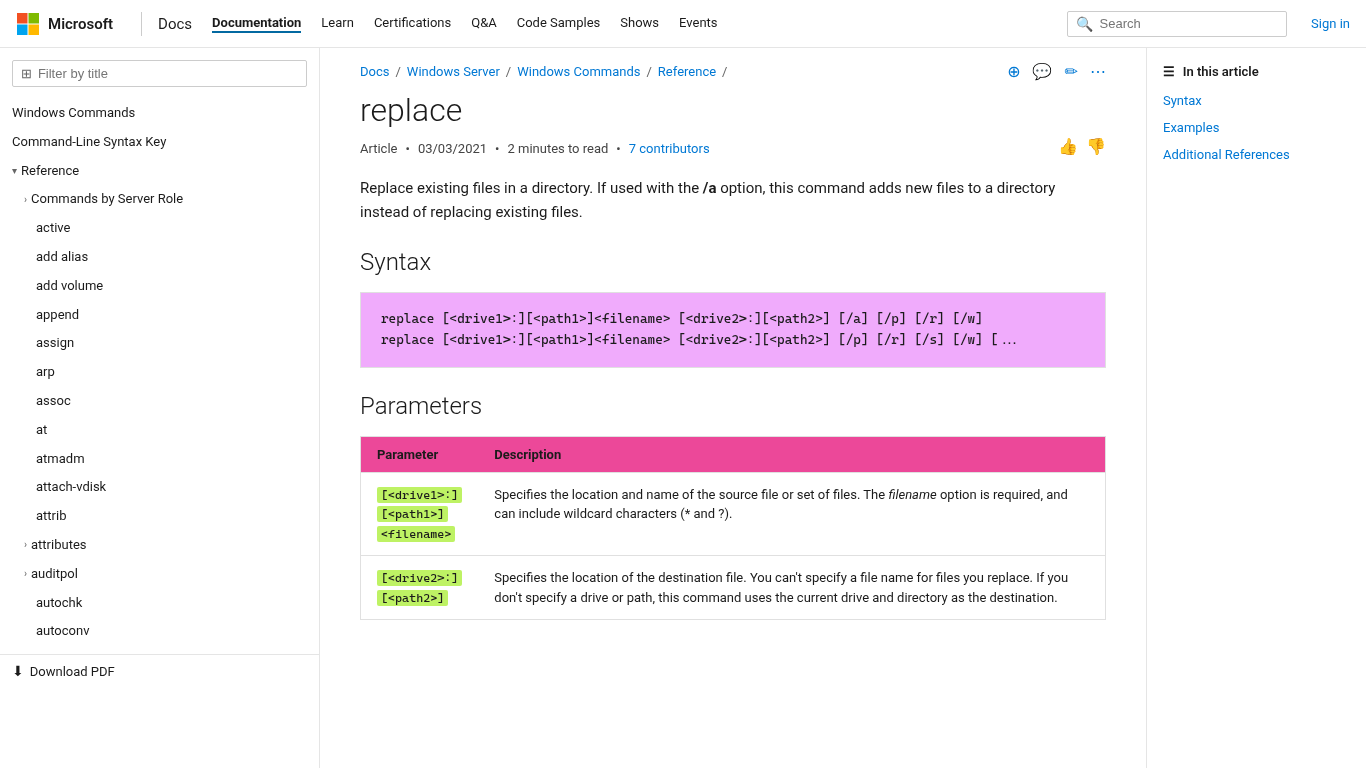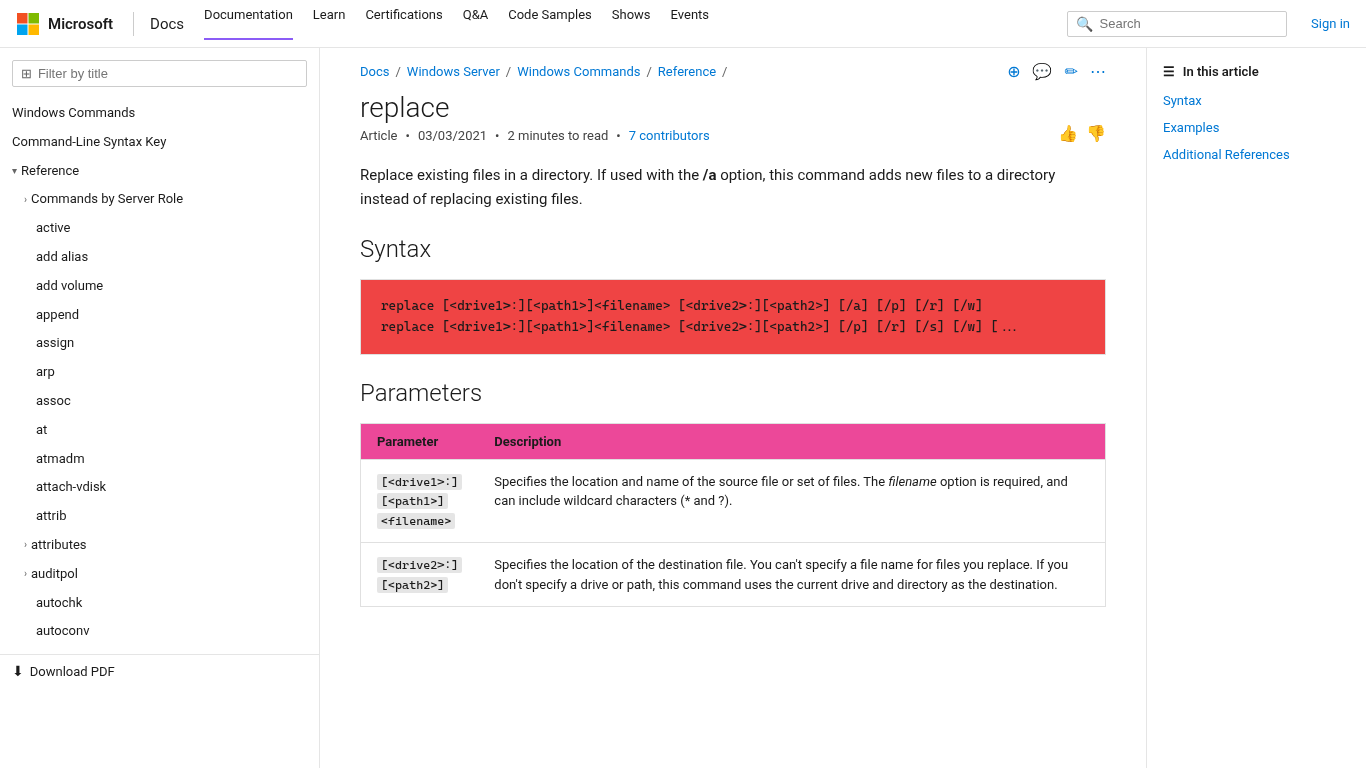--- a/index.html
+++ b/index.html
@@ -3,28 +3,28 @@
   <meta charset="utf-8">
   <style>
     * { box-sizing: border-box; margin: 0; padding: 0; }
     body { font-family: -apple-system, BlinkMacSystemFont, 'Segoe UI', Roboto, sans-serif; font-size: 14px; color: #1b1b1b; background: #fff; }
 
     
     #top-nav {
       display: flex; align-items: center; height: 48px;
       border-bottom: 1px solid #e5e5e5; padding: 0 16px; gap: 12px;
     }
-    #top-nav .logo-area { display: flex; align-items: center; gap: 8px; margin-right: 4px; }
+    #top-nav .logo-area { display: flex; align-items: center; gap: 8px; margin-right: 12px; }
     #top-nav .ms-logo { width: 24px; height: 24px; }
     #top-nav .brand-name { font-size: 15px; font-weight: 600; color: #1b1b1b; }
     #top-nav .divider { width: 1px; height: 24px; background: #ccc; margin: 0 4px; }
     #top-nav .docs-label { font-size: 15px; color: #1b1b1b; font-weight: 400; }
     #top-nav .nav-links { display: flex; gap: 20px; margin-left: 8px; }
     #top-nav .nav-link { font-size: 13px; color: #1b1b1b; text-decoration: none; cursor: pointer; }
-    #top-nav .nav-link.active { border-bottom: 2px solid #8b5cf6; padding-bottom: 16px; font-weight: 400; }
+    #top-nav .nav-link.active { border-bottom: 2px solid #0369a1; padding-bottom: 1px; font-weight: 700; }
     #top-nav .spacer { flex: 1; }
     #top-nav .search-box {
       display: flex; align-items: center; border: 1px solid #ccc;
       border-radius: 2px; padding: 4px 8px; gap: 6px; width: 220px;
     }
     #top-nav .search-box input { border: none; outline: none; font-size: 13px; width: 100%; }
     #top-nav .sign-in { font-size: 13px; color: #0078d4; cursor: pointer; white-space: nowrap; margin-left: 12px; }
 
     
     #layout { display: flex; height: calc(768px - 48px); overflow: hidden; }
@@ -59,42 +59,42 @@
     }
     #breadcrumb {
       display: flex; align-items: center; gap: 6px;
       padding: 14px 0 10px 0; font-size: 13px;
     }
     #breadcrumb a { color: #0078d4; text-decoration: none; cursor: pointer; }
     #breadcrumb .sep { color: #666; }
     #breadcrumb .actions { margin-left: auto; display: flex; gap: 12px; align-items: center; }
     #breadcrumb .action-icon { color: #0078d4; cursor: pointer; font-size: 16px; }
 
-    .page-title { font-size: 28px; font-weight: 300; color: #1b1b1b; }
+    .page-title { font-size: 32px; font-weight: 300; margin-bottom: 8px; color: #1b1b1b; }
     .article-meta { font-size: 13px; color: #444; margin-bottom: 20px; display: flex; align-items: flex-end; gap: 8px; }
     .article-meta a { color: #0078d4; text-decoration: none; }
     .article-meta .feedback-icons { margin-left: auto; display: flex; gap: 8px; }
     .article-meta .fb-icon { color: #0078d4; cursor: pointer; font-size: 16px; }
 
     .description { font-size: 15px; line-height: 1.6; margin-bottom: 24px; color: #1b1b1b; }
     .description .option { font-weight: 700; }
 
     h2 { font-size: 24px; font-weight: 300; margin-bottom: 16px; color: #1b1b1b; }
 
     .code-block {
-      background: #ef4444; border: 1px solid #e0e0e0;
+      background: #f0abfc; border: 1px solid #e0e0e0;
       padding: 16px 20px; margin-bottom: 24px; overflow-x: auto;
     }
     .code-block pre { font-family: 'Cascadia Code', 'Consolas', monospace; font-size: 13px; line-height: 1.6; color: #1b1b1b; }
 
     .params-table { width: 100%; border-collapse: collapse; margin-bottom: 24px; border: 1px solid #e0e0e0; }
     .params-table th { text-align: left; padding: 10px 16px; font-weight: 700; font-size: 13px; border-bottom: 1px solid #e0e0e0; background: #ec4899; }
     .params-table td { padding: 12px 16px; font-size: 13px; vertical-align: top; border-bottom: 1px solid #e0e0e0; line-height: 1.5; }
     .params-table td:first-child { white-space: nowrap; }
-    .params-table code { background: #e5e5e5; padding: 1px 4px; font-family: 'Cascadia Code', 'Consolas', monospace; font-size: 12px; border-radius: 2px; }
+    .params-table code { background: #bef264; padding: 1px 4px; font-family: 'Cascadia Code', 'Consolas', monospace; font-size: 12px; border-radius: 2px; }
     .params-table em { font-style: italic; }
 
     
     #toc-panel {
       width: 220px; min-width: 220px; padding: 16px;
       border-left: 1px solid #e5e5e5; overflow-y: auto;
     }
     #toc-panel .toc-header {
       display: flex; align-items: center; gap: 8px;
       font-size: 13px; font-weight: 600; margin-bottom: 12px; color: #1b1b1b;

